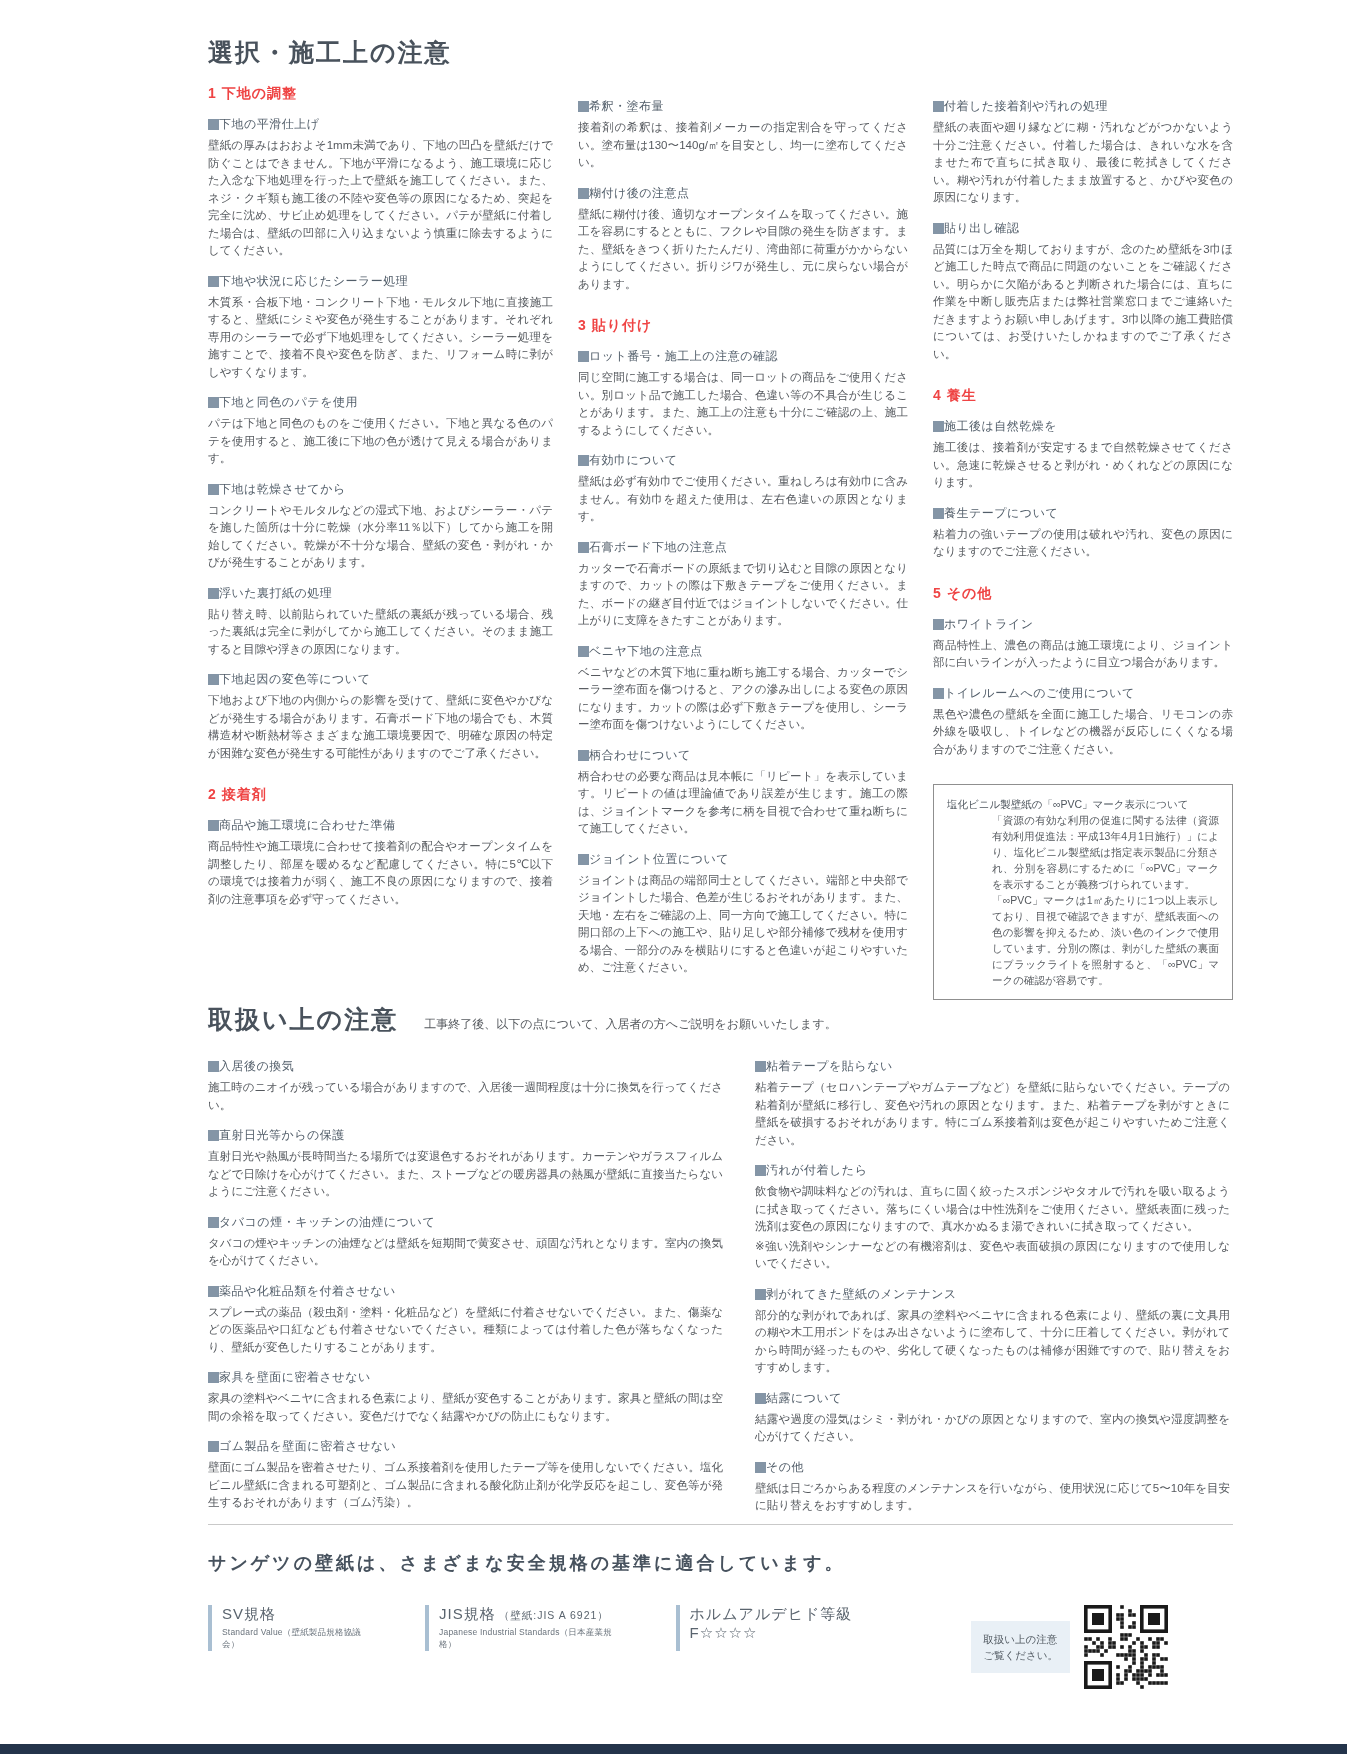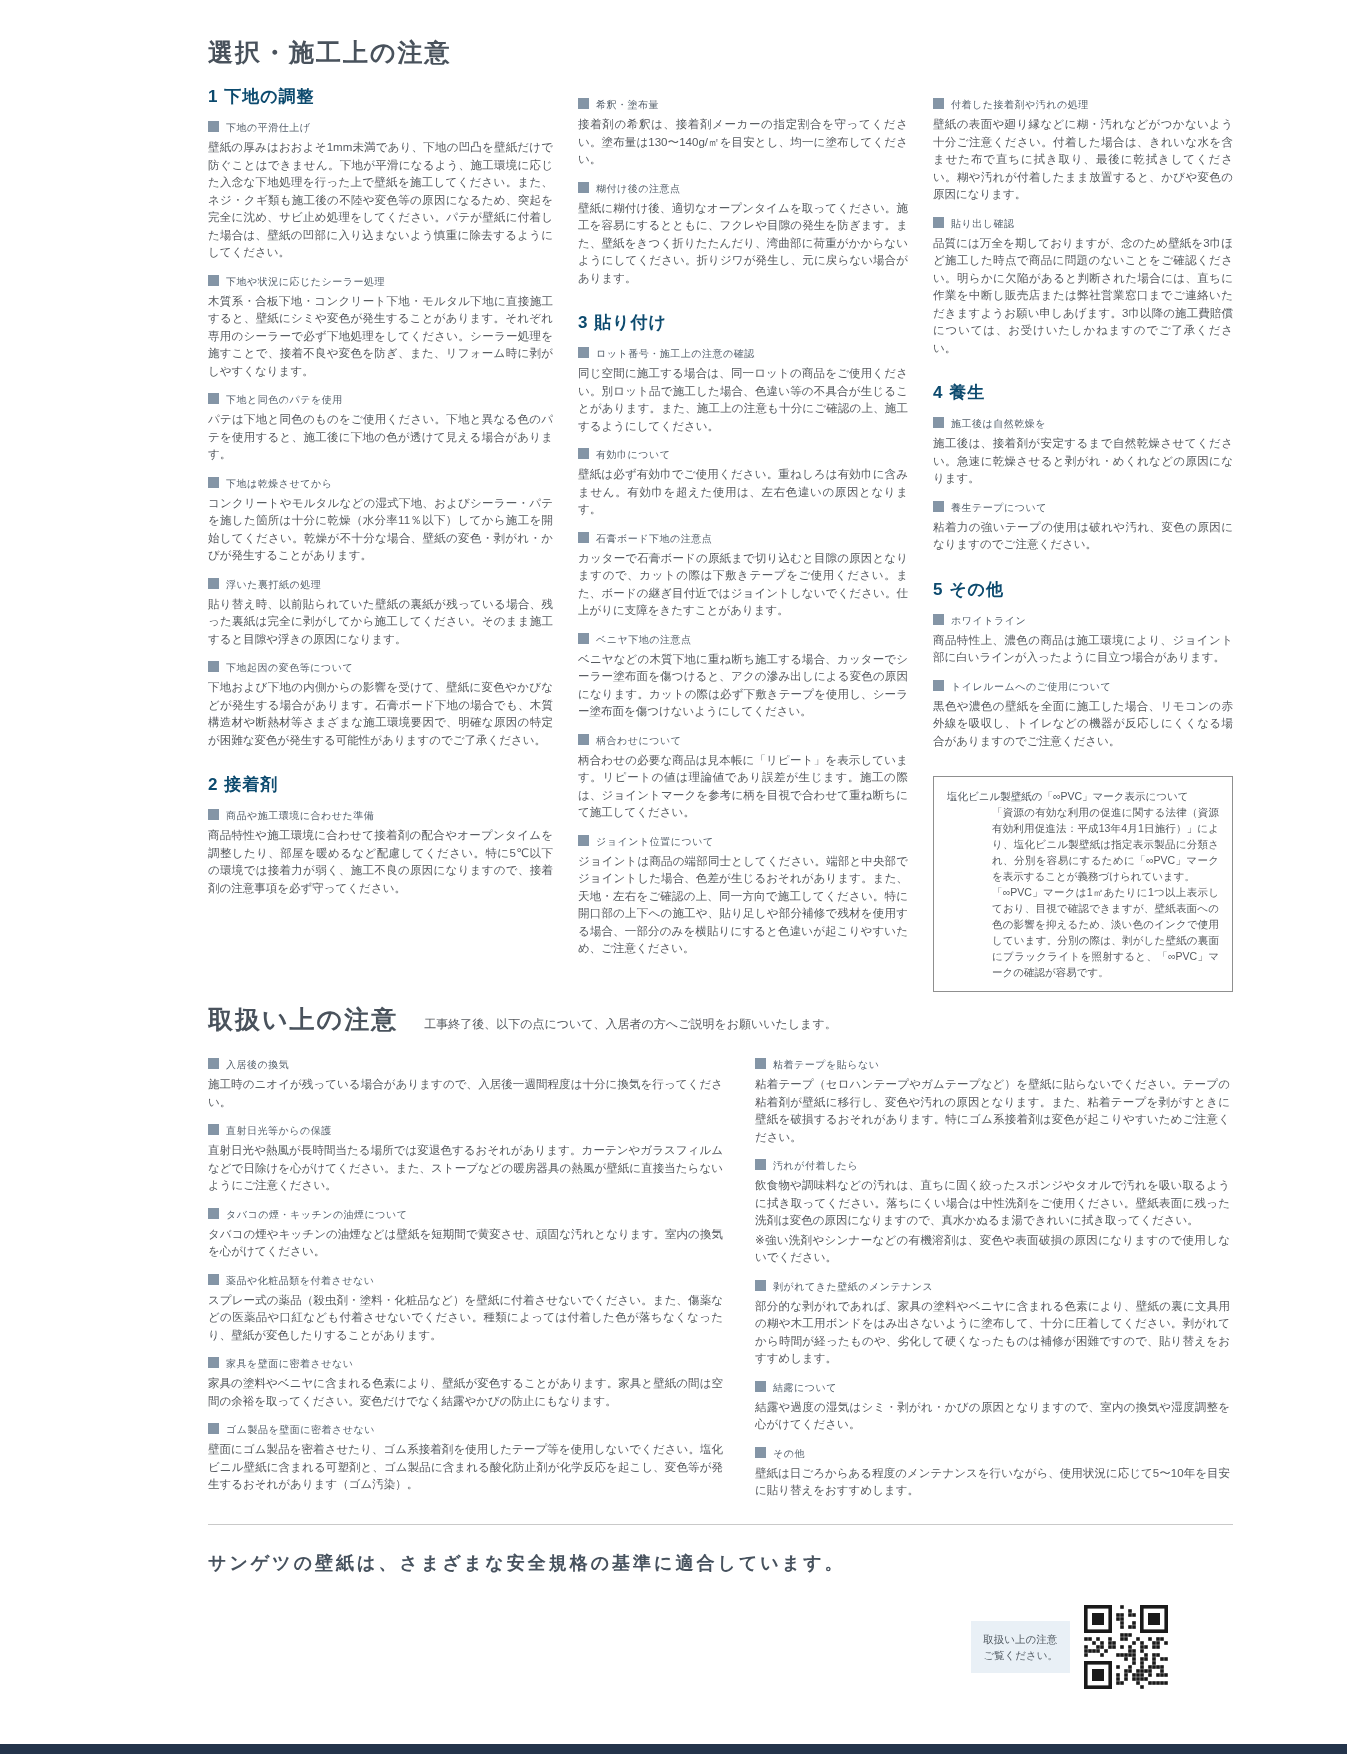--- a/index.html
+++ b/index.html
@@ -14,28 +14,28 @@
   .selection-section { position:absolute; top:36px; left:208px; width:1025px; }
   .main-title {
     font-size:25px; font-weight:bold; letter-spacing:2px; color:#49525c;
   }
   .selection-grid {
     margin-top:16px;
     display:grid; grid-template-columns:345px 330px 300px; column-gap:25px;
     align-items:start;
   }
   .num-heading {
-    margin-top:24px; font-size:17px; font-weight:bold; letter-spacing:1px;
-    color:#0c4a6e;
+    margin-top:24px; font-size:14px; font-weight:bold; letter-spacing:1px;
+    color:#ef4444;
   }
   .col > .num-heading:first-child { margin-top:0; }
   .item { margin-top:13px; }
   .item-heading {
-    display:flex; gap:7px;
-    font-size:10px; font-weight:normal; color:#525e6a; letter-spacing:0.5px;
+    display:flex; align-items:center; 
+    font-size:12px; font-weight:normal; color:#525e6a; letter-spacing:0.5px;
   }
   .bullet {
     flex:0 0 auto; width:11px; height:11px; background:#8495a6; display:inline-block;
   }
   .body {
     margin-top:4px; font-size:11.5px; line-height:17.5px; color:#55595e;
     text-align:justify;
   }
   .note { margin-top:2px; }
   .pvc-box {
@@ -341,20 +341,33 @@
             <p class="body">壁紙は日ごろからある程度のメンテナンスを行いながら、使用状況に応じて5〜10年を目安に貼り替えをおすすめします。</p>
           </div>
         </div>
     </div>
   </section>
 
   <footer class="page-footer">
     <hr class="footer-divider">
     <p class="footer-message">サンゲツの壁紙は、さまざまな安全規格の基準に適合しています。</p>
     <div class="standards-row">
+      <div id="standards-list" style="display:flex;">
+          <div class="standard">
+            <div class="standard-label">SV規格</div>
+            <div class="standard-sub">Standard Value（壁紙製品規格協議会）</div>
+          </div>
+          <div class="standard">
+            <div class="standard-label">JIS規格<span class="standard-note">（壁紙:JIS A 6921）</span></div>
+            <div class="standard-sub">Japanese Industrial Standards（日本産業規格）</div>
+          </div>
+          <div class="standard">
+            <div class="standard-label">ホルムアルデヒド等級 F☆☆☆☆</div>
+          </div>
+        </div>
       <div class="qr-area">
         <div class="qr-note">
           <span>取扱い上の注意</span><br>
           <span>ご覧ください。</span>
         </div>
         <svg id="qr" class="qr-svg" width="84" height="84" viewBox="0 0 21 21">
             <rect x="0" y="0" width="7" height="0.9" fill="#1a1a1a"></rect>
             <rect x="0" y="6.1" width="7" height="0.9" fill="#1a1a1a"></rect>
             <rect x="0" y="0" width="0.9" height="7" fill="#1a1a1a"></rect>
             <rect x="6.1" y="0" width="0.9" height="7" fill="#1a1a1a"></rect>

